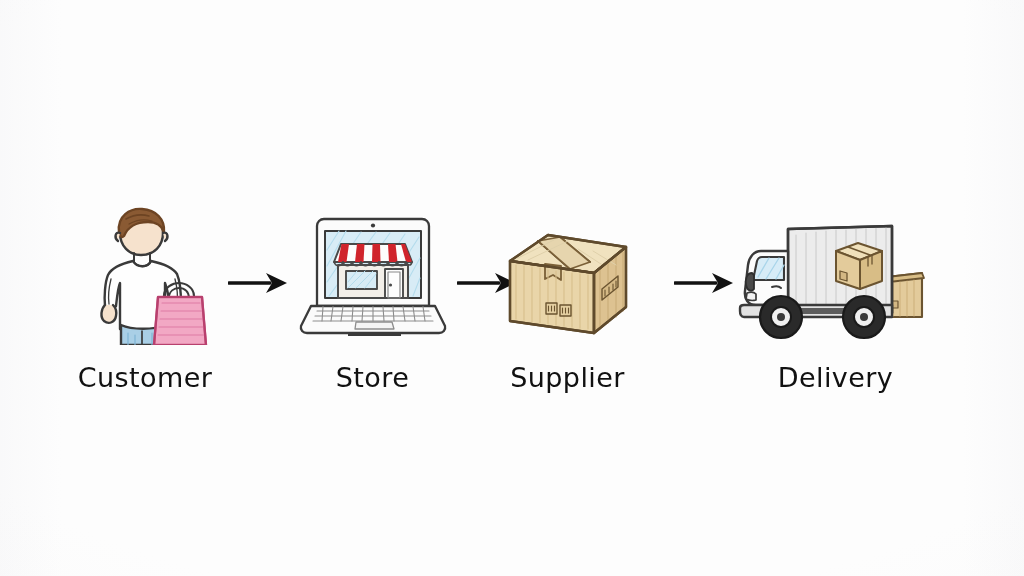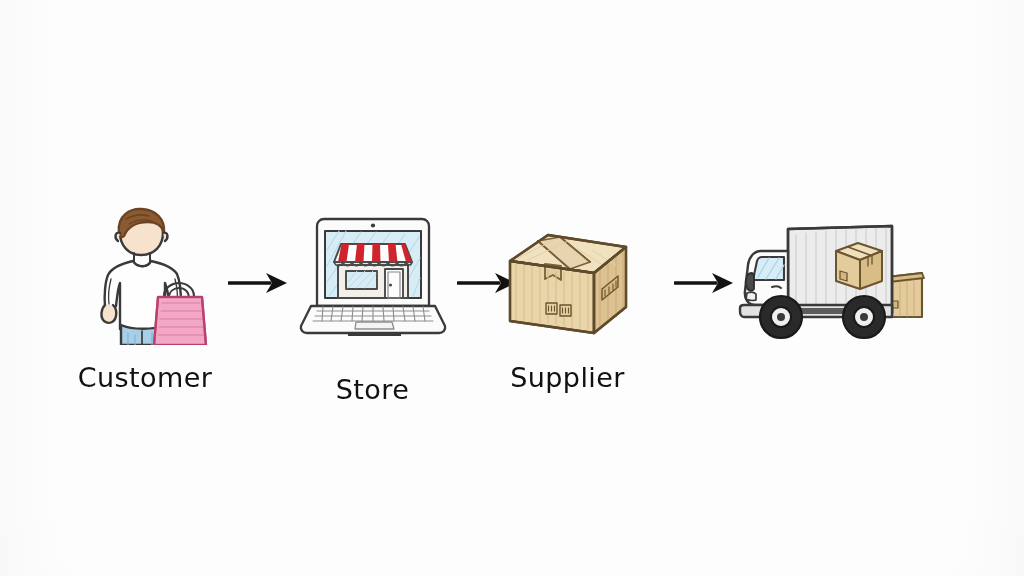--- a/index.html
+++ b/index.html
@@ -45,21 +45,21 @@
     letter-spacing: 0.4px;
     white-space: nowrap;
     text-align: center;
     line-height: 1;
   }
   .arrow {
     position: absolute;
   }
   
   #node-customer { left: 75px;  top: 200px; width: 140px; }
-  #node-store    { left: 295px; top: 200px; width: 155px; gap: 12px; }
+  #node-store    { left: 295px; top: 200px; width: 155px; }
   #node-supplier { left: 495px; top: 200px; width: 145px; }
   #node-delivery { left: 748px; top: 200px; width: 175px; }
   .node-art-wrap {
     height: 145px;
     display: flex;
     align-items: flex-end;
     justify-content: center;
   }
   .label-wrap {
     margin-top: 19px;
@@ -309,16 +309,19 @@
 
             <circle cx="45" cy="104" r="21" fill="#2a2a2a" stroke="#1a1a1a" stroke-width="2.2"></circle>
             <circle cx="45" cy="104" r="10" fill="#efefef" stroke="#1a1a1a" stroke-width="2"></circle>
             <circle cx="45" cy="104" r="4" fill="#3a3a3a" stroke="none"></circle>
             <circle cx="128" cy="104" r="21" fill="#2a2a2a" stroke="#1a1a1a" stroke-width="2.2"></circle>
             <circle cx="128" cy="104" r="10" fill="#efefef" stroke="#1a1a1a" stroke-width="2"></circle>
             <circle cx="128" cy="104" r="4" fill="#3a3a3a" stroke="none"></circle>
           </g>
         </svg>
       </div>
+      <div class="label-wrap">
+        <div class="node-label">Delivery</div>
+      </div>
     </div>
 
   </div>
 </div>
 
 </body></html>

